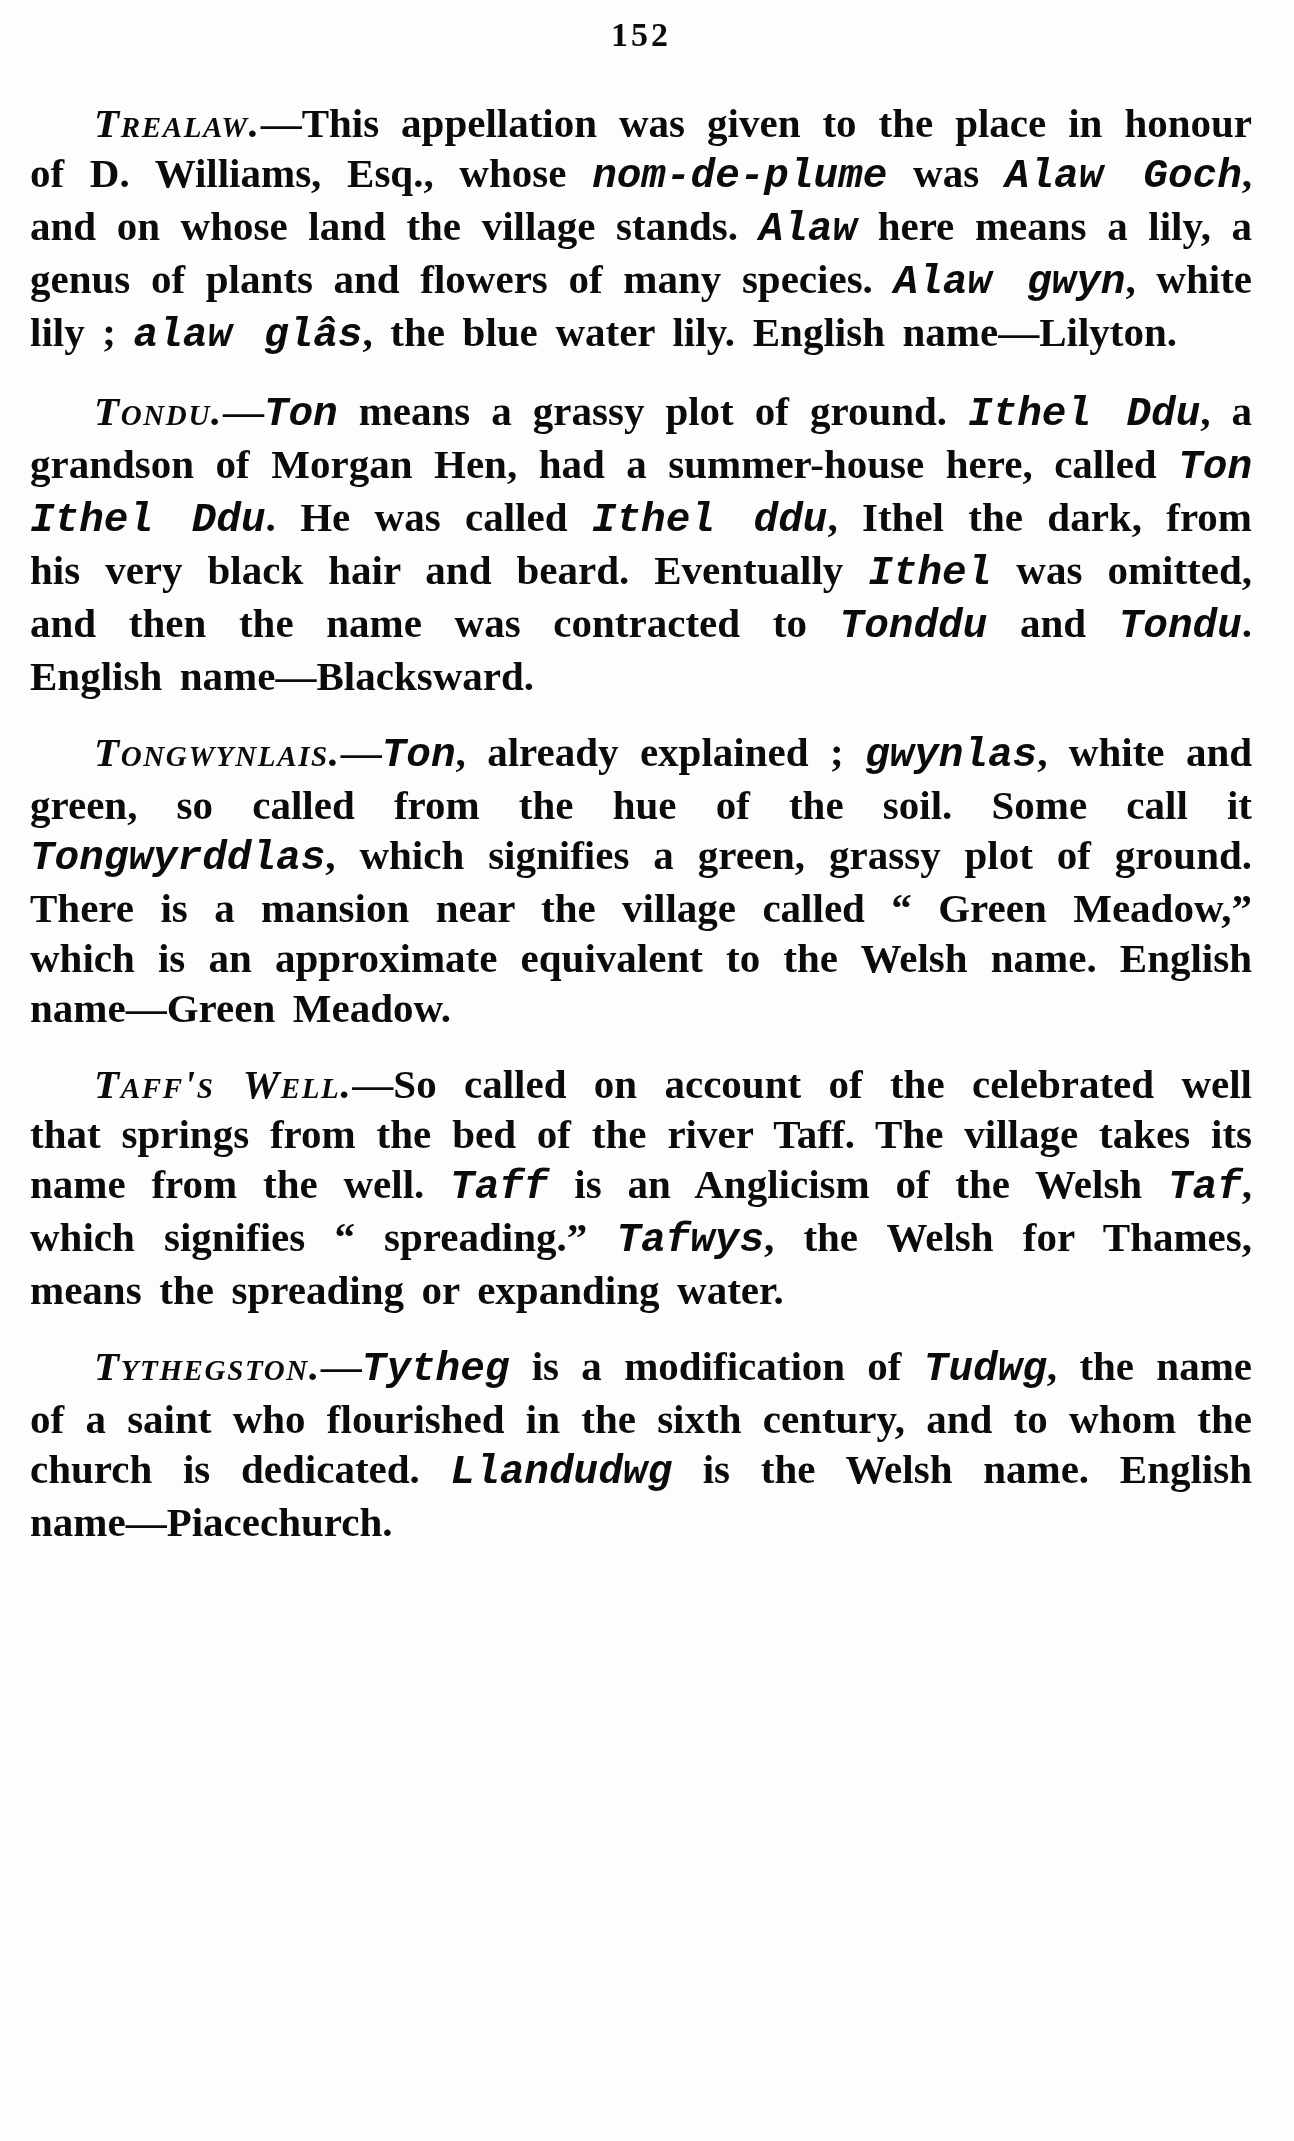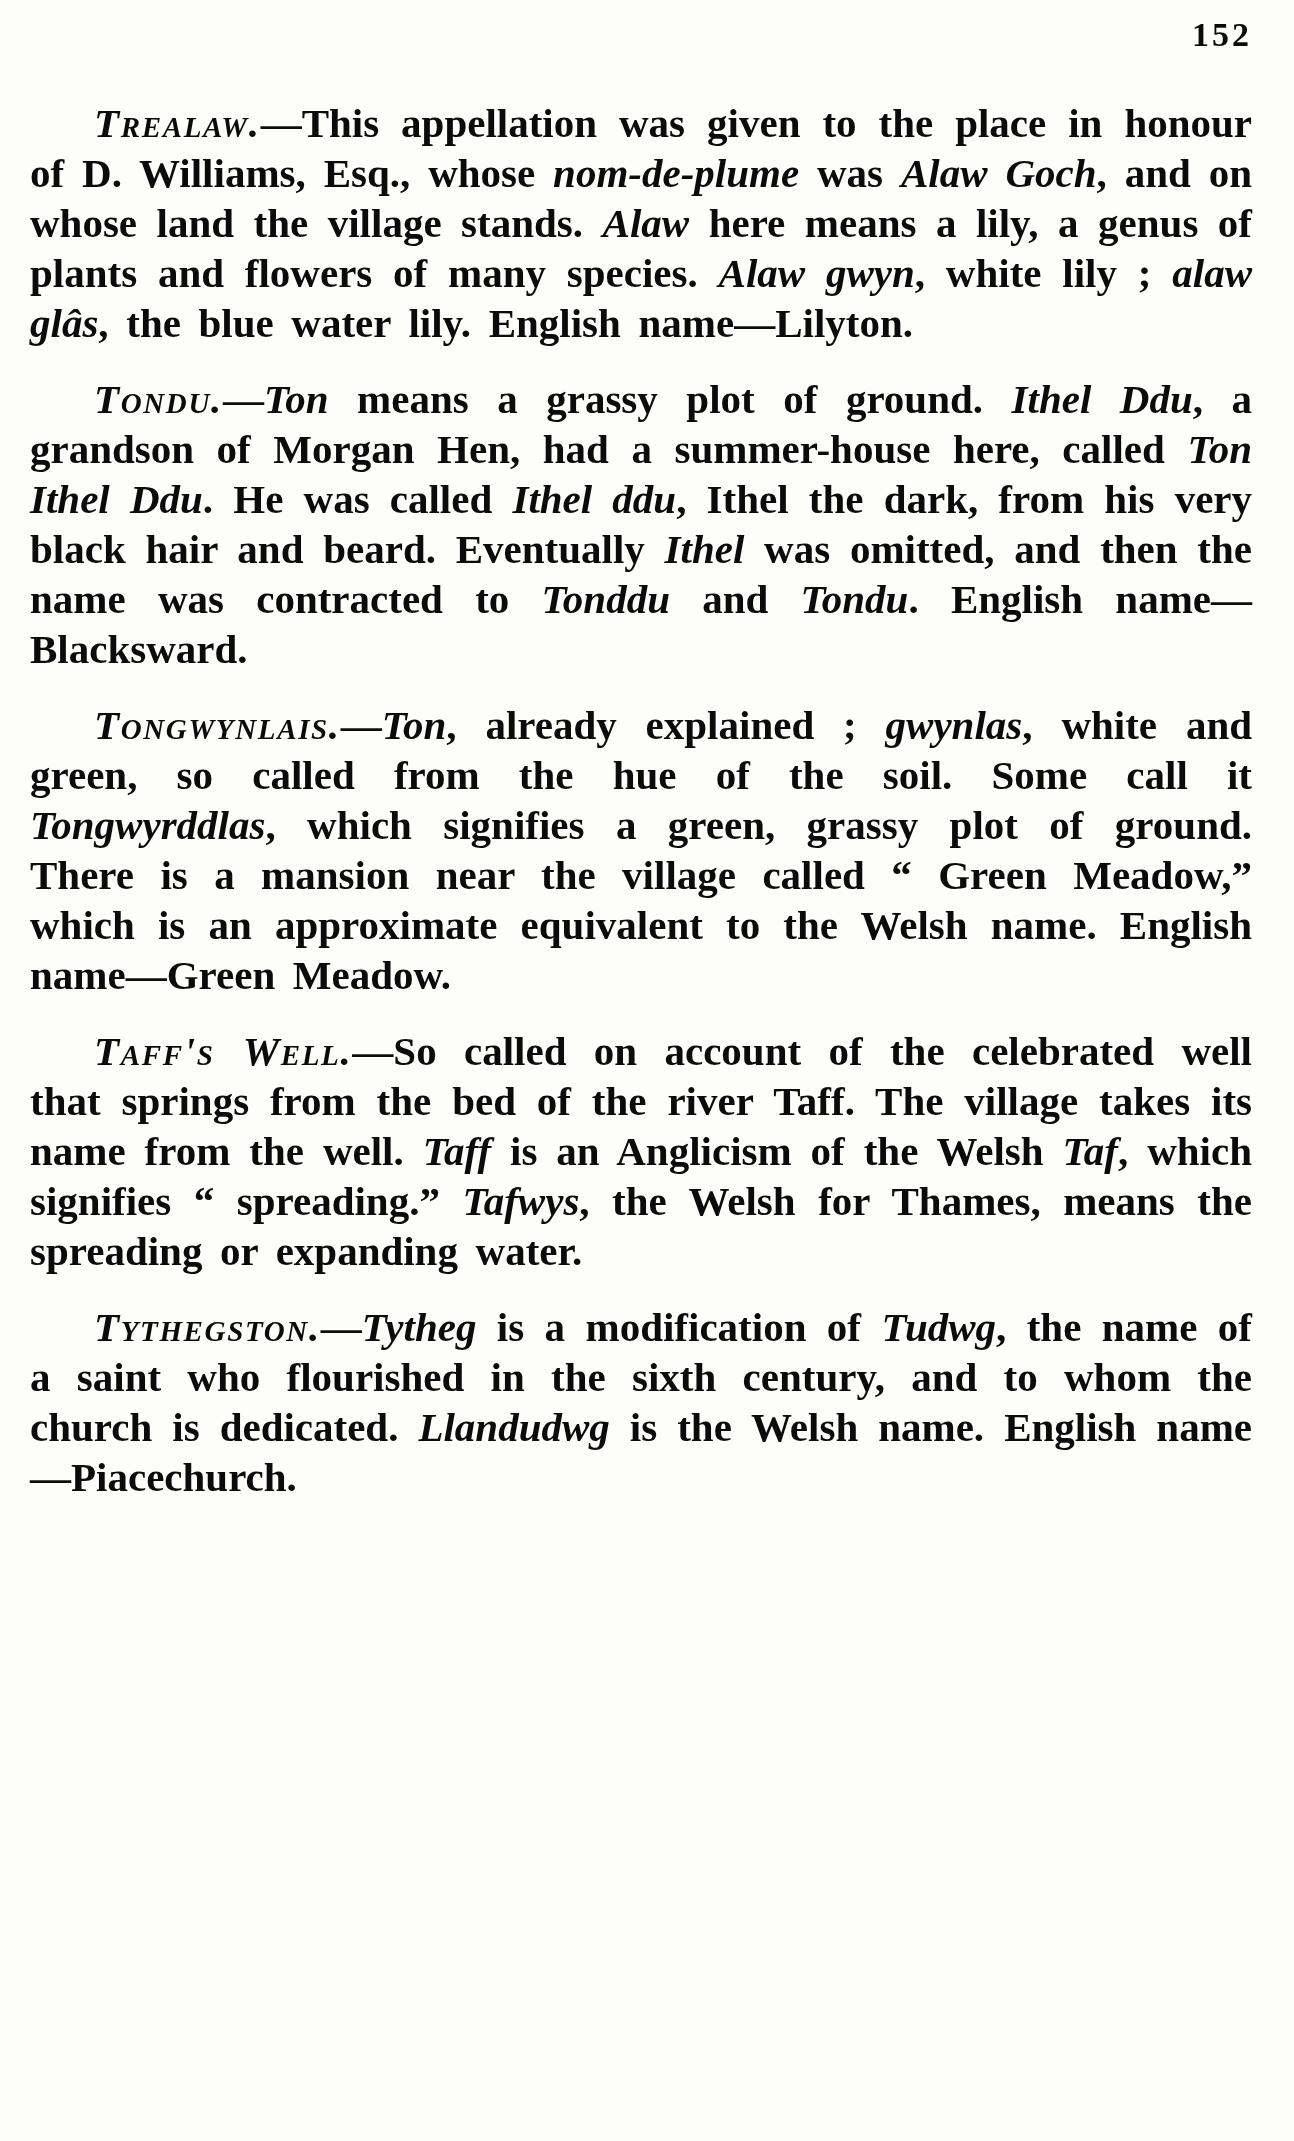--- a/index.html
+++ b/index.html
@@ -15,21 +15,21 @@
     font-weight: bold;
     color: #0b0b0b;
   }
   .page {
     box-sizing: border-box;
     width: 1294px;
     height: 2141px;
     padding: 16px 42px 20px 30px;
   }
   .page-number {
-    text-align: right;
+    text-align: center;
     font-size: 34px;
     letter-spacing: 3px;
     margin: 0 0 44px 0;
   }
   .page-body p.para {
     margin: 0 0 26px 0;
     font-size: 41px;
     line-height: 50px;
     text-align: justify;
     text-indent: 64px;
@@ -38,20 +38,21 @@
   .page-body p.para:last-child {
     margin-bottom: 8px;
   }
   .sc {
     font-variant: small-caps;
     letter-spacing: 0.04em;
     font-style: italic;
   }
   .it {
     font-style: italic;
+    font-family: Liberation Mono, monospace;
   }
   .rm {
     font-style: normal;
   }
 </style>
 </head>
 <body style="background: rgb(253, 253, 251); color: rgb(11, 11, 11);">
 
 <div class="page">
   <div class="page-number">152</div>

